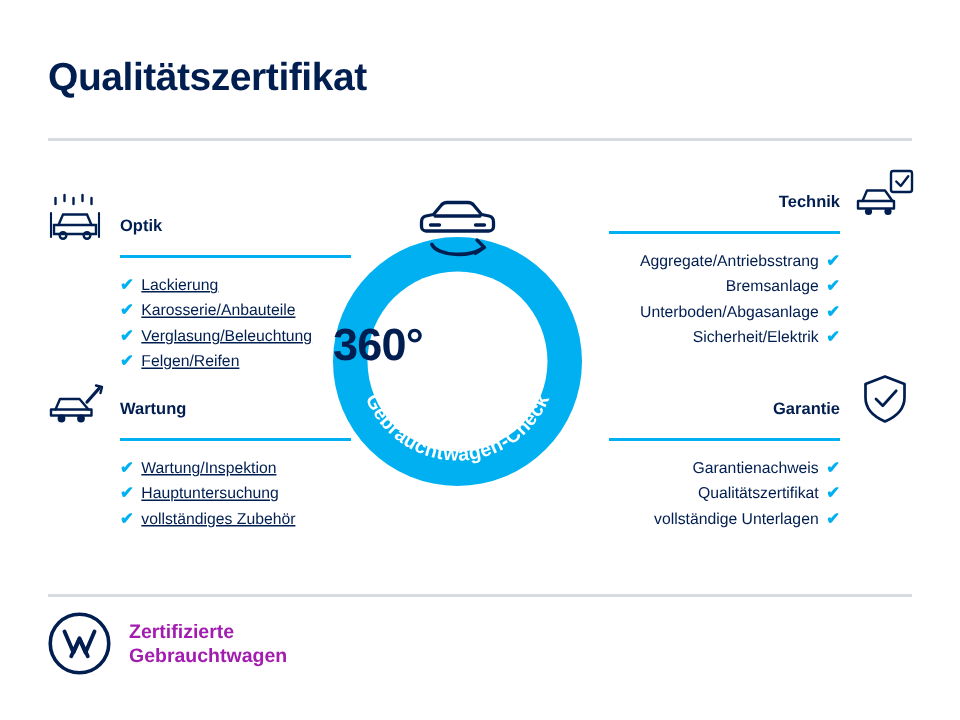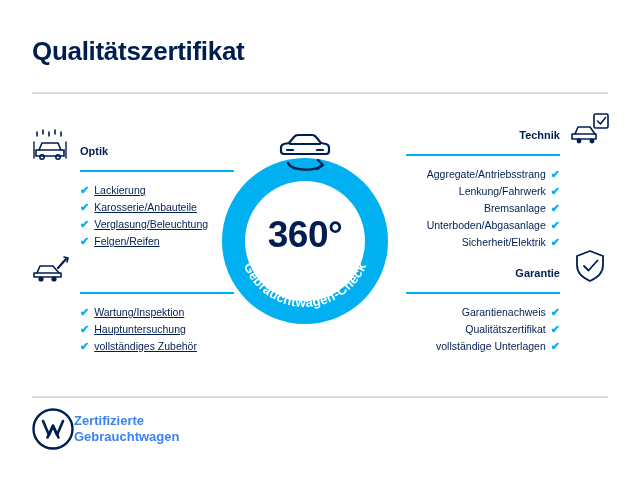--- a/index.html
+++ b/index.html
@@ -132,22 +132,22 @@
     width: 120px;
     height: 120px;
     border-radius: 50%;
     background: #ffffff;
   }
   .deg {
     position: absolute;
     left: 0;
     top: 56px;
     width: 166px;
-    text-align: center;
-    font-size: 37px;
+    text-align: left;
+    font-size: 30px;
     font-weight: bold;
     color: #001e50;
     letter-spacing: -0.5px;
   }
   .arc-text {
     position: absolute;
     left: 0; top: 0;
     width: 166px; height: 166px;
   }
   .arc-text text {
@@ -172,25 +172,25 @@
     top: 408px;
     display: flex;
     align-items: center;
   }
   .vw-logo {
     width: 42px;
     height: 42px;
     flex: 0 0 auto;
   }
   .footer-text {
-    margin-left: 0;
+    margin-left: 12px;
     font-size: 13px;
     font-weight: bold;
     line-height: 16px;
-    color: #3b82f6;
+    color: #a21caf;
   }
 </style>
 </head>
 <body>
 
 <div class="page">
 
   <div class="title">Qualitätszertifikat</div>
   <div class="title-rule"></div>
 
@@ -222,20 +222,21 @@
       <span class="icon-box">
         <svg viewBox="0 0 44 40" width="44" height="40" fill="none" stroke="#001e50" stroke-width="1.6" stroke-linecap="round" stroke-linejoin="round">
           <path d="M6 27 h27 v4 h-27 z"></path>
           <path d="M9 27 l3-7 h13 l6 7"></path>
           <circle cx="13" cy="33" r="2.6" fill="#001e50" stroke="none"></circle>
           <circle cx="26" cy="33" r="2.6" fill="#001e50" stroke="none"></circle>
           <path d="M30 22 l8-9" stroke-width="2.2"></path>
           <path d="M36 11 l4 1 -1 4" stroke-width="1.6"></path>
         </svg>
       </span>
+      <div class="block-title">Wartung</div>
       <div class="head-rule"></div>
     </div>
     <ul class="items">
       <li><span class="chk">✔</span><span>Wartung/Inspektion</span></li>
       <li><span class="chk">✔</span><span>Hauptuntersuchung</span></li>
       <li><span class="chk">✔</span><span>vollständiges Zubehör</span></li>
     </ul>
   </div>
 
   <div class="block right" style="top:124px;">
@@ -248,21 +249,20 @@
           <circle cx="24" cy="33" r="2.4" fill="#001e50" stroke="none"></circle>
           <rect x="26" y="6" width="14" height="14" rx="1.5"></rect>
           <path d="M29.5 13 l3 3 l5 -6.5"></path>
         </svg>
       </span>
       <div class="block-title">Technik</div>
       <div class="head-rule"></div>
     </div>
     <ul class="items">
       <li><span>Aggregate/Antriebsstrang</span><span class="chk">✔</span></li>
-      <li><span>Lenkung/Fahrwerk</span><span class="chk">✔</span></li>
       <li><span>Bremsanlage</span><span class="chk">✔</span></li>
       <li><span>Unterboden/Abgasanlage</span><span class="chk">✔</span></li>
       <li><span>Sicherheit/Elektrik</span><span class="chk">✔</span></li>
     </ul>
   </div>
 
   <div class="block right" style="top:262px;">
     <div class="block-head">
       <span class="icon-box">
         <svg viewBox="0 0 44 40" width="44" height="40" fill="none" stroke="#001e50" stroke-width="1.8" stroke-linecap="round" stroke-linejoin="round">

